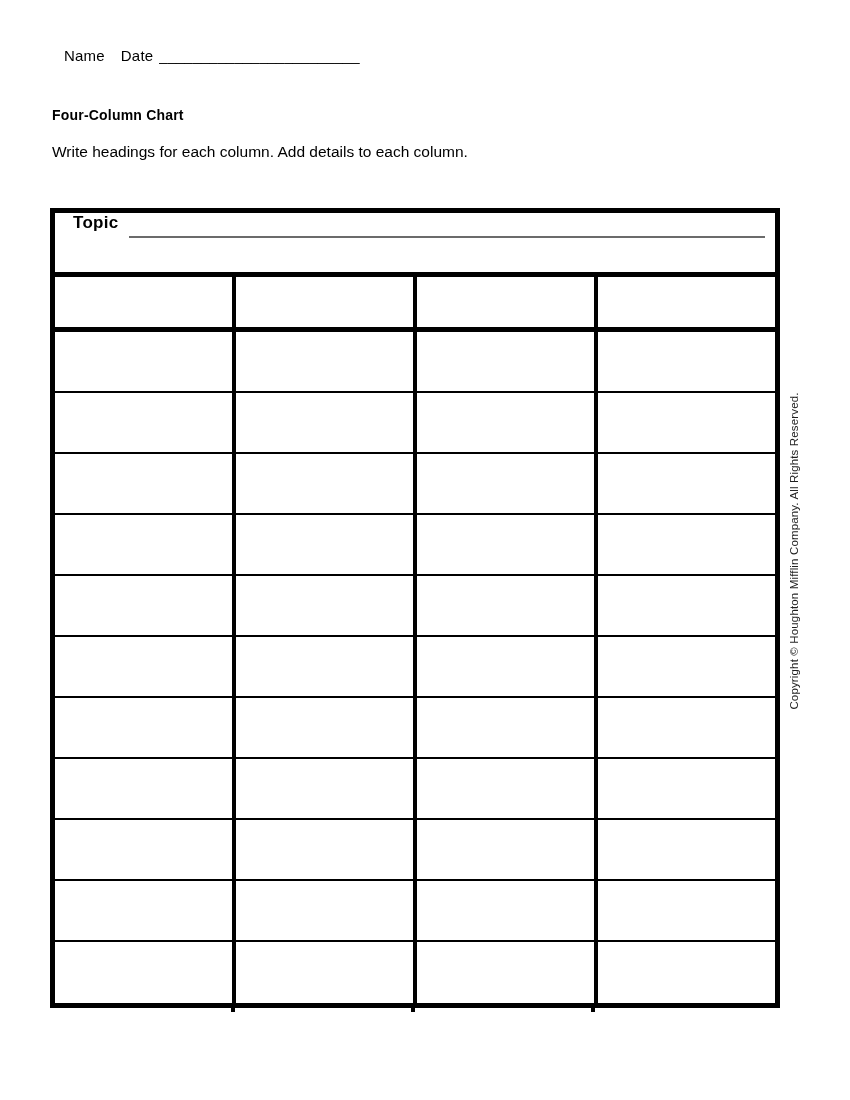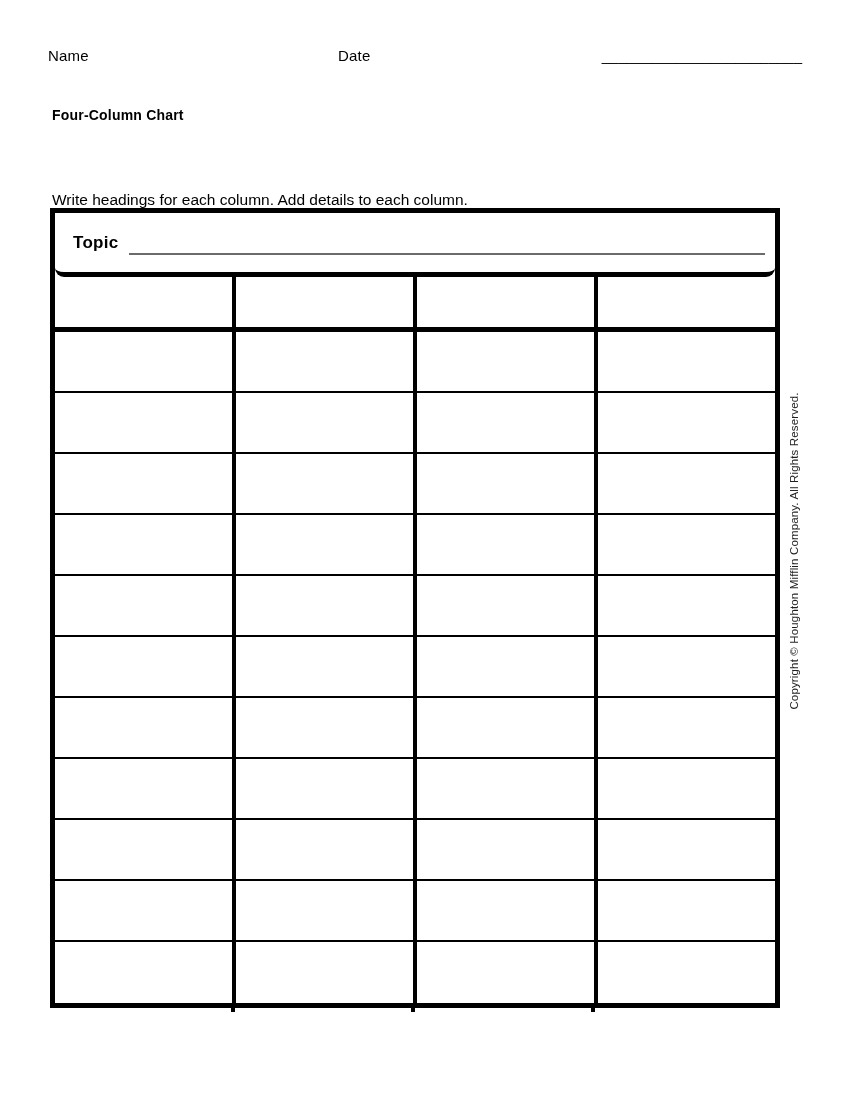--- a/index.html
+++ b/index.html
@@ -8,46 +8,45 @@
     --copy:#1f1f1f;
   }
   html,body{margin:0;padding:0;}
   body{
     width:850px;height:1100px;position:relative;background:#ffffff;
     font-family:"Liberation Sans", sans-serif;color:var(--ink);
     overflow:hidden;
   }
   
   .name-date-row{
-    position:absolute;left:48px;top:47px;right:48px;
+    position:absolute;left:64px;top:47px;right:48px;
     display:flex;align-items:baseline;white-space:nowrap;
-    font-size:15px;letter-spacing:0.2px;justify-content:space-between;
+    font-size:15px;letter-spacing:0.2px;
   }
   .nd-label{flex:none;}
   .nd-line{flex:none;margin-left:6px;letter-spacing:0;}
-  .date-label{margin-left:24px;}
+  .date-label{margin-left:16px;}
   
   .doc-title{
     position:absolute;left:52px;top:107px;
     font-size:14px;font-weight:bold;letter-spacing:0.2px;
   }
   .doc-instructions{
     position:absolute;left:52px;top:143px;
     font-size:15.5px;
-    margin-top:48px;
   }
   
   .chart{
     position:absolute;left:50px;top:208px;width:730px;height:800px;
     border:5px solid var(--ink);box-sizing:border-box;background:#fff;
   }
   .topic-row{
     height:59px;border-bottom:5px solid var(--ink);
-    display:flex;align-items:center;
-    padding:0 10px 0 18px;box-sizing:content-box;border-radius:9px;
+    display:flex;
+    padding:0 10px 0 18px;box-sizing:content-box;
   }
   .topic-label{font-size:17px;font-weight:bold;letter-spacing:0.3px;flex:none;}
   .topic-line{
     flex:1;margin-left:10px;height:23px;
     border-bottom:2px solid var(--topic-line);
   }
   .header-row{
     display:flex;height:50px;border-bottom:5px solid var(--ink);
   }
   .grid-body{

